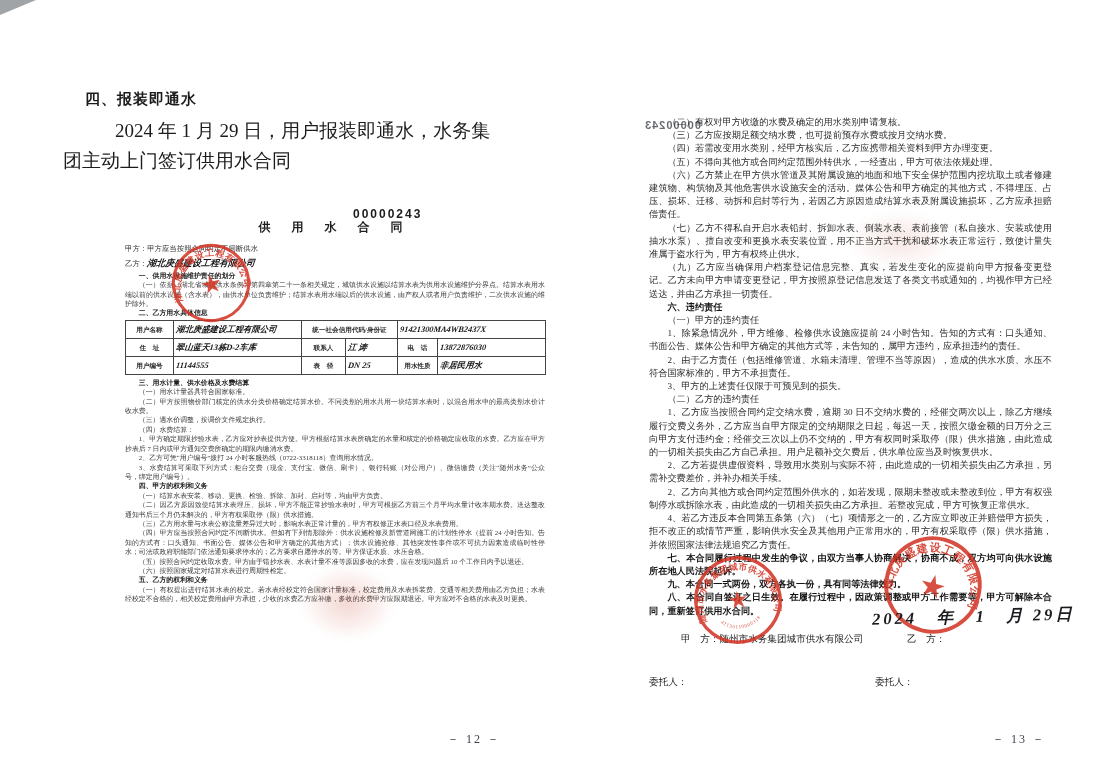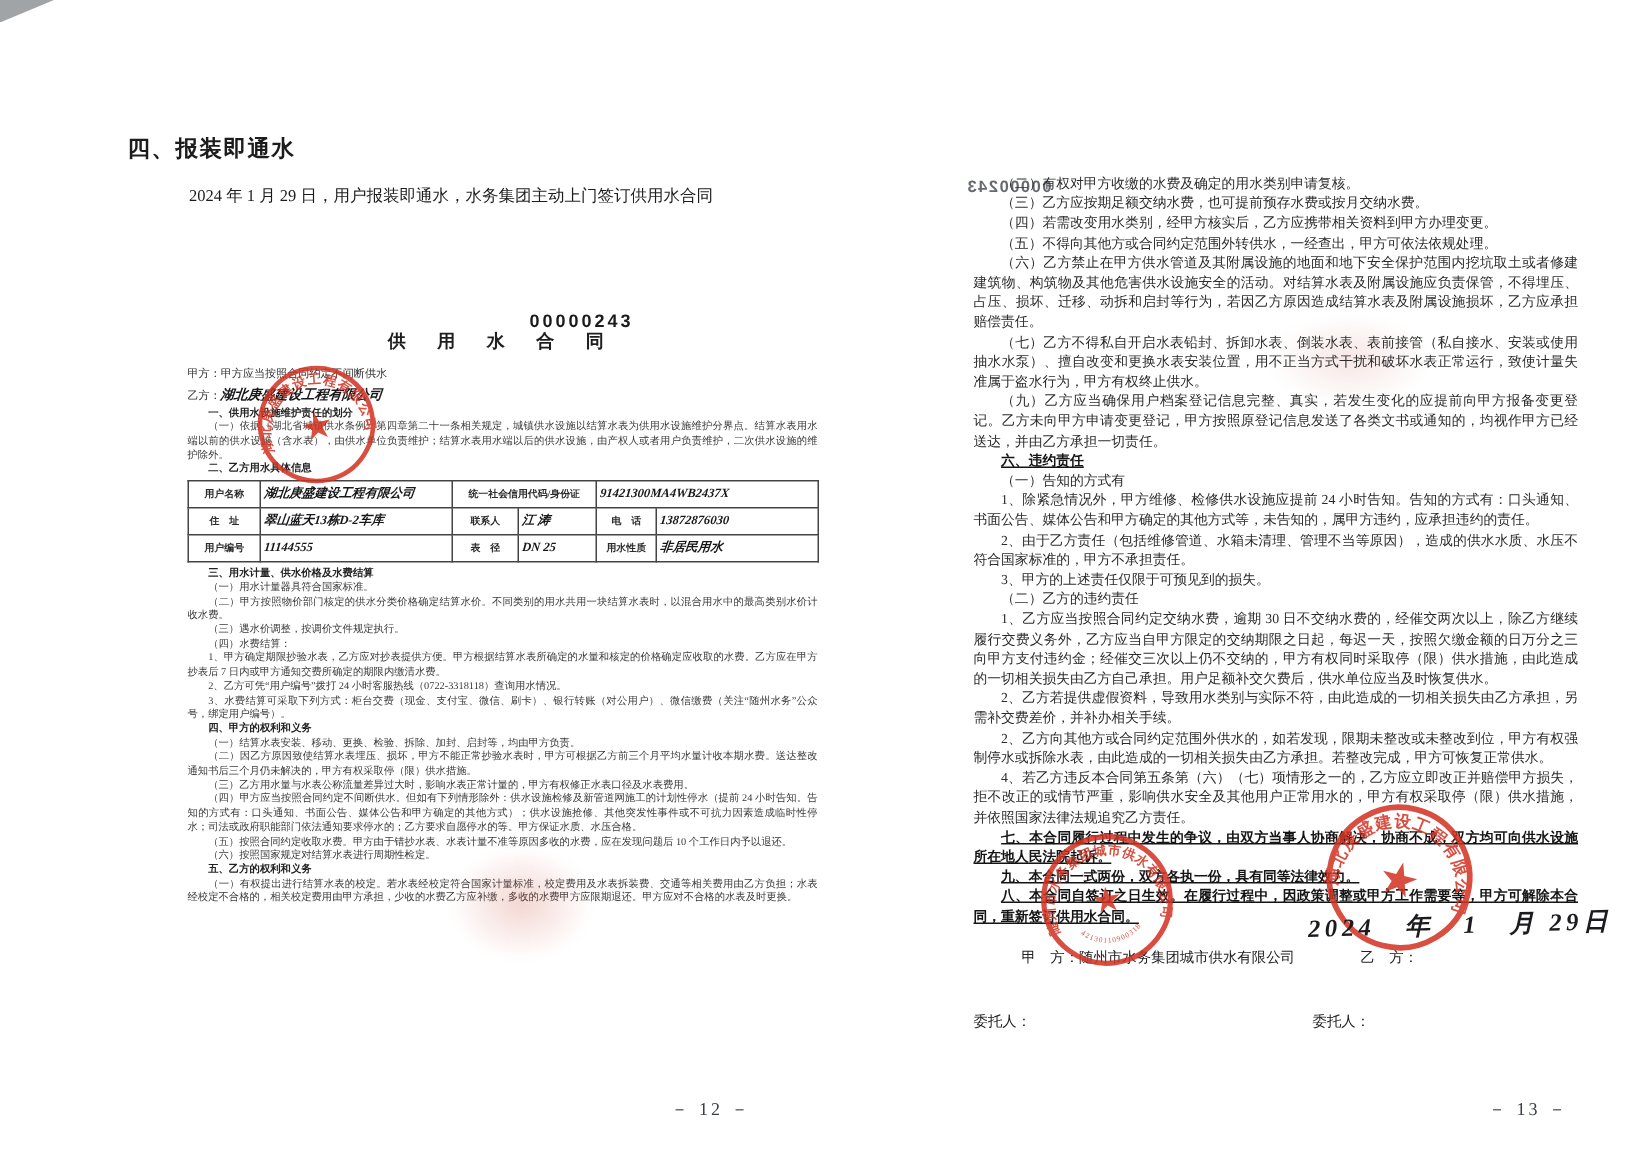--- a/index.html
+++ b/index.html
@@ -8,22 +8,22 @@
     background:#ffffff;
     font-family:"Liberation Serif","DejaVu Serif",serif;
     color:#222;
   }
   
   .corner{position:absolute;left:0;top:0;width:36px;height:15px;
     background:#80858a;clip-path:polygon(0 0,36px 0,0 15px);opacity:.75;}
   
   .lp-heading{position:absolute;left:85px;top:90px;font-size:15px;font-weight:bold;
     font-family:Liberation Mono, monospace;letter-spacing:1px;color:#1c1c1c;text-align:right;}
-  .lp-para{position:absolute;left:63px;top:116px;width:432px;font-size:11px;
-    line-height:30px;text-indent:52px;color:#1c1c1c;margin-left:11px;}
+  .lp-para{position:absolute;left:63px;top:116px;width:432px;font-size:19px;
+    line-height:30px;text-indent:52px;color:#1c1c1c;}
   .footer{position:absolute;font-size:12px;color:#3c4046;letter-spacing:2px;}
   .footer.l{left:447px;top:731px;}
   .footer.r{left:992px;top:731px;}
   
   .contract{position:absolute;left:125px;top:210px;width:420px;color:#333;
     font-size:6.9px;line-height:9.4px;}
   .serial{margin-left:228px;font-family:"Liberation Sans","DejaVu Sans",sans-serif;
     font-weight:bold;font-size:12px;letter-spacing:2px;color:#1b1b1b;}
   .c-title{text-align:center;font-size:12px;font-weight:bold;letter-spacing:9px;
     margin-top:4px;margin-bottom:8px;color:#1e1e1e;}
@@ -35,21 +35,21 @@
   table.uinfo td{border:1px solid #444;height:17px;padding:0 2px;font-size:6.6px;
     color:#2c2c2c;overflow:hidden;white-space:nowrap;}
   td.lab{text-align:center;font-weight:bold;}
   .hw{font-style:italic;font-weight:bold;color:#17171a;
     transform:skewX(-6deg);display:inline-block;}
   td .hw{font-size:8.4px;}
   
   .rp{position:absolute;left:649px;top:116px;width:403px;font-size:9.2px;
     line-height:13.2px;color:#2b2b2b;}
   .rp .ln{text-align:justify;text-indent:2em;}
-  .rp .ln.b{font-weight:bold;color:#151515;text-decoration:underline;}
+  .rp .ln.b{font-weight:bold;color:#151515;}
   .sigrow{display:flex;margin-top:14px;font-size:9.6px;color:#222;}
   .sigrow .c1{flex:0 0 226px;padding-left:32px;}
   .agentrow{display:flex;margin-top:30px;font-size:9.6px;color:#222;}
   .agentrow .c1{flex:0 0 226px;}
   .mirror-serial{position:absolute;left:644px;top:119px;transform:scaleX(-1);
     font-family:"Liberation Sans","DejaVu Sans",sans-serif;font-weight:bold;
     font-size:11px;letter-spacing:1px;color:#4c5158;opacity:.85;}
   .hw-date{position:absolute;left:872px;top:606px;font-size:16.5px;
     font-style:italic;font-weight:bold;color:#1c1c20;letter-spacing:3px;
     transform:rotate(-1.5deg);}
@@ -158,25 +158,25 @@
 
 <div class="mirror-serial">00000243</div>
 <div class="bleed b2"></div>
 
 <div class="rp">
   <div>
       <div class="ln">（二）有权对甲方收缴的水费及确定的用水类别申请复核。</div>
       <div class="ln">（三）乙方应按期足额交纳水费，也可提前预存水费或按月交纳水费。</div>
       <div class="ln">（四）若需改变用水类别，经甲方核实后，乙方应携带相关资料到甲方办理变更。</div>
       <div class="ln">（五）不得向其他方或合同约定范围外转供水，一经查出，甲方可依法依规处理。</div>
-      <div class="ln">（六）乙方禁止在甲方供水管道及其附属设施的地面和地下安全保护范围内挖坑取土或者修建建筑物、构筑物及其他危害供水设施安全的活动。对结算水表及附属设施应负责保管，不得埋压、占压、损坏、迁移、动拆和启封等行为，若因乙方原因造成结算水表及附属设施损坏，乙方应承担赔偿责任。</div>
+      <div class="ln">（六）乙方禁止在甲方供水管道及其附属设施的地面和地下安全保护范围内挖坑取土或者修建建筑物、构筑物及其他危害供水设施安全的活动。媒体公告和甲方确定的其他方式，不得埋压、占压、损坏、迁移、动拆和启封等行为，若因乙方原因造成结算水表及附属设施损坏，乙方应承担赔偿责任。</div>
       <div class="ln">（七）乙方不得私自开启水表铅封、拆卸水表、倒装水表、表前接管（私自接水、安装或使用抽水水泵）、擅自改变和更换水表安装位置，用不正当方式干扰和破坏水表正常运行，致使计量失准属于盗水行为，甲方有权终止供水。</div>
       <div class="ln">（九）乙方应当确保用户档案登记信息完整、真实，若发生变化的应提前向甲方报备变更登记。乙方未向甲方申请变更登记，甲方按照原登记信息发送了各类文书或通知的，均视作甲方已经送达，并由乙方承担一切责任。</div>
       <div class="ln b">六、违约责任</div>
-      <div class="ln">（一）告知的方式有</div>
+      <div class="ln">（一）甲方的违约责任</div>
       <div class="ln">1、除紧急情况外，甲方维修、检修供水设施应提前 24 小时告知。告知的方式有：口头通知、书面公告、媒体公告和甲方确定的其他方式等，未告知的，属甲方违约，应承担违约的责任。</div>
       <div class="ln">2、由于乙方责任（包括维修管道、水箱未清理、管理不当等原因），造成的供水水质、水压不符合国家标准的，甲方不承担责任。</div>
       <div class="ln">3、甲方的上述责任仅限于可预见到的损失。</div>
       <div class="ln">（二）乙方的违约责任</div>
       <div class="ln">1、乙方应当按照合同约定交纳水费，逾期 30 日不交纳水费的，经催交两次以上，除乙方继续履行交费义务外，乙方应当自甲方限定的交纳期限之日起，每迟一天，按照欠缴金额的日万分之三向甲方支付违约金；经催交三次以上仍不交纳的，甲方有权同时采取停（限）供水措施，由此造成的一切相关损失由乙方自己承担。用户足额补交欠费后，供水单位应当及时恢复供水。</div>
       <div class="ln">2、乙方若提供虚假资料，导致用水类别与实际不符，由此造成的一切相关损失由乙方承担，另需补交费差价，并补办相关手续。</div>
       <div class="ln">2、乙方向其他方或合同约定范围外供水的，如若发现，限期未整改或未整改到位，甲方有权强制停水或拆除水表，由此造成的一切相关损失由乙方承担。若整改完成，甲方可恢复正常供水。</div>
       <div class="ln">4、若乙方违反本合同第五条第（六）（七）项情形之一的，乙方应立即改正并赔偿甲方损失，拒不改正的或情节严重，影响供水安全及其他用户正常用水的，甲方有权采取停（限）供水措施，并依照国家法律法规追究乙方责任。</div>
       <div class="ln b">七、本合同履行过程中发生的争议，由双方当事人协商解决，协商不成，双方均可向供水设施所在地人民法院起诉。</div>
       <div class="ln b">九、本合同一式两份，双方各执一份，具有同等法律效力。</div>

